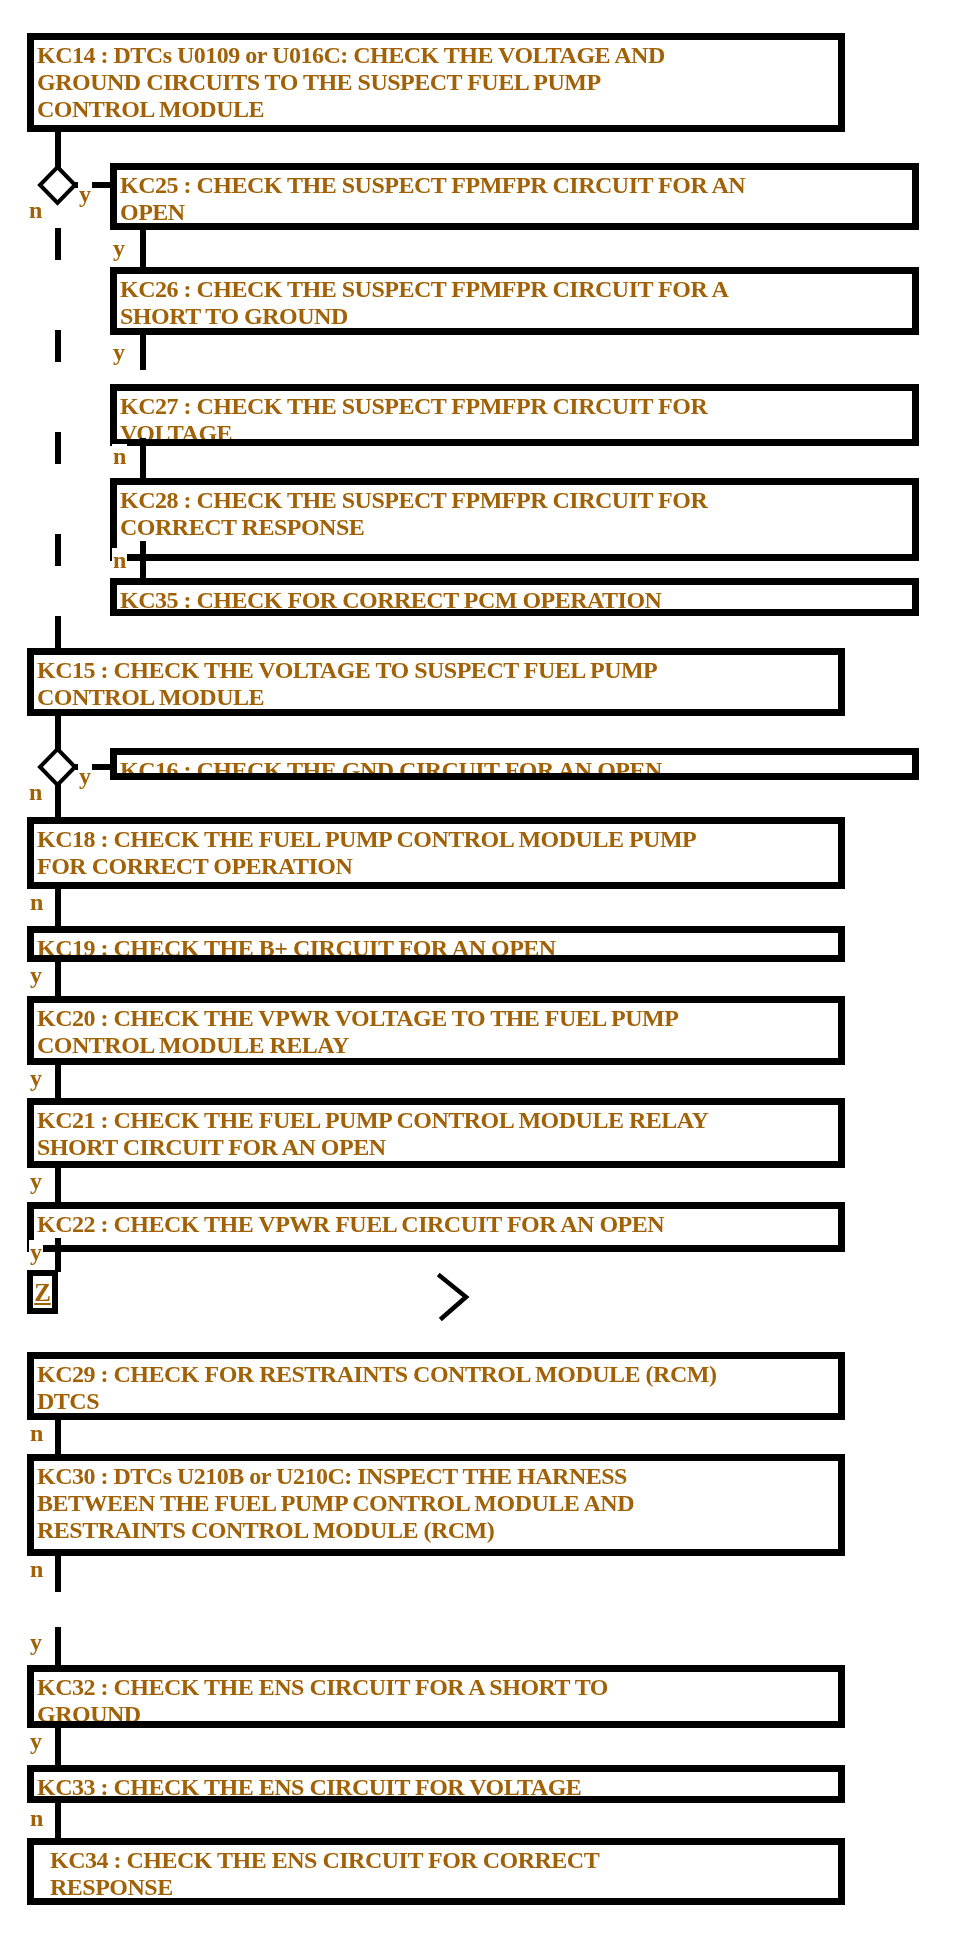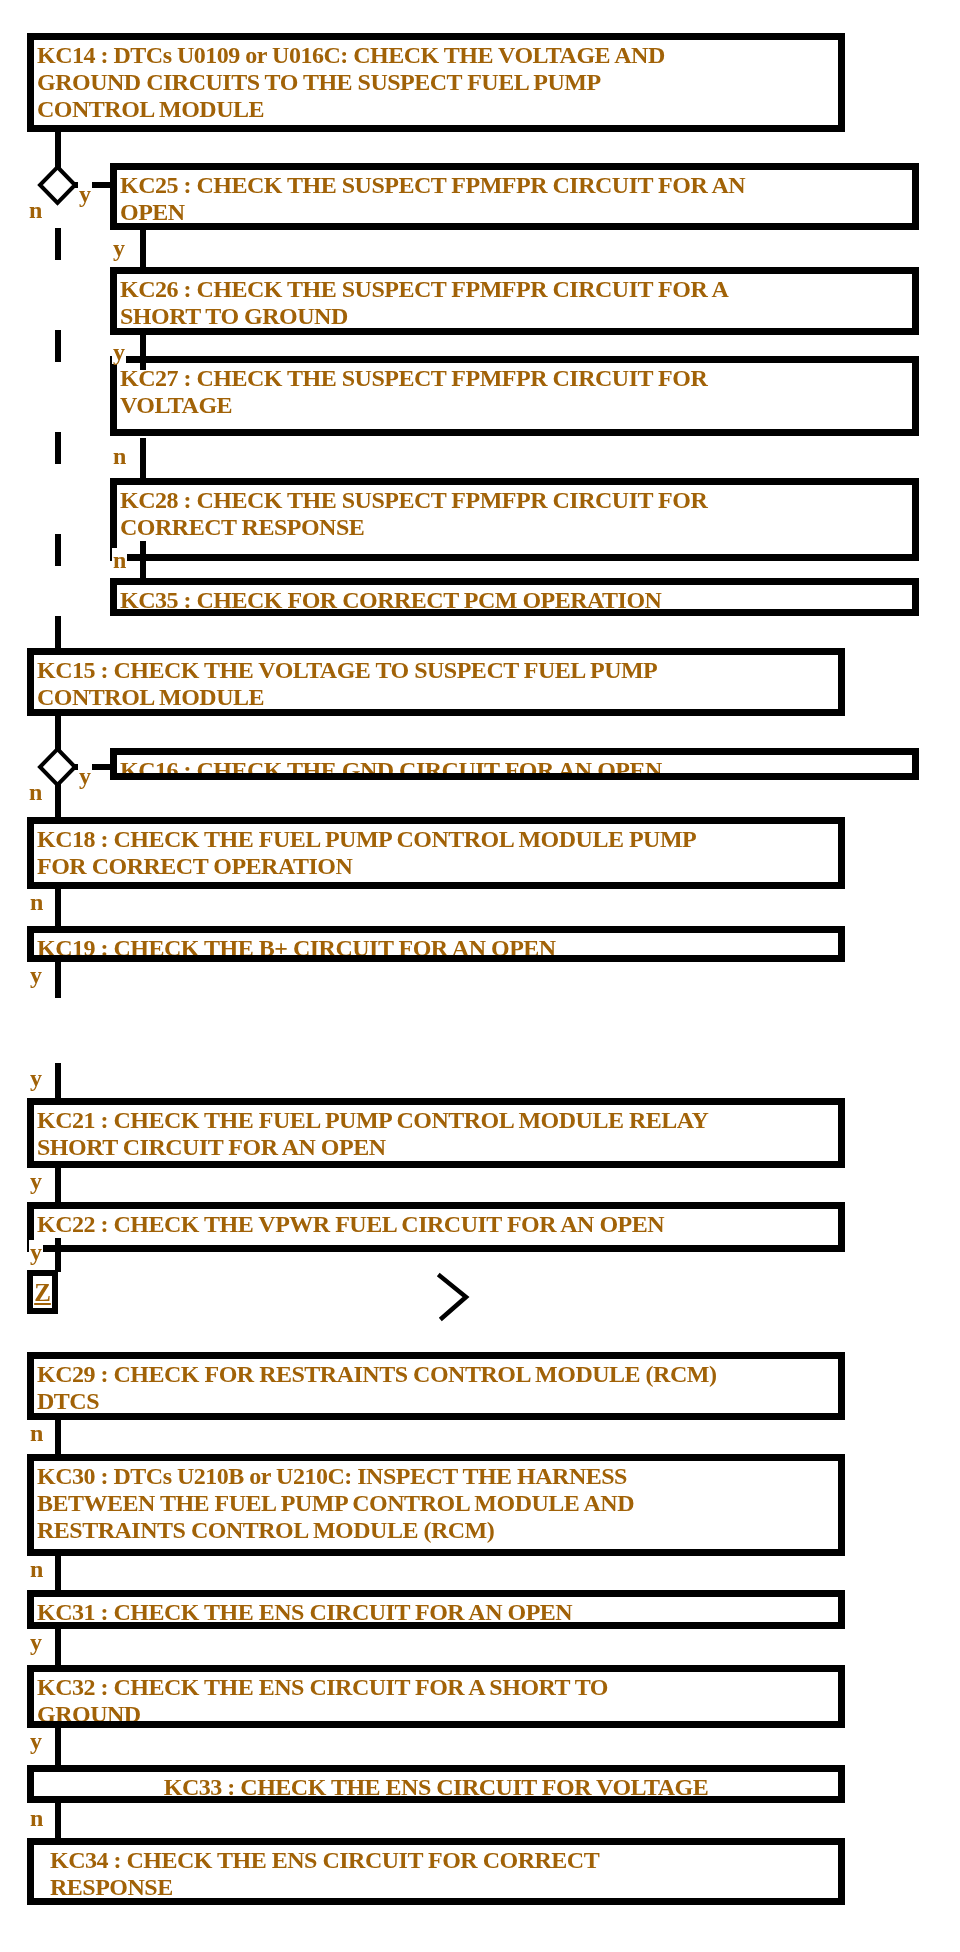--- a/index.html
+++ b/index.html
@@ -23,43 +23,44 @@
 
 <div id="stage">
 
   <div class="box main" style="top:33px;height:99px;">KC14 : DTCs U0109 or U016C: CHECK THE VOLTAGE AND
 GROUND CIRCUITS TO THE SUSPECT FUEL PUMP
 CONTROL MODULE</div>
   <div class="box nested" style="top:163px;height:67px;">KC25 : CHECK THE SUSPECT FPMFPR CIRCUIT FOR AN
 OPEN</div>
   <div class="box nested" style="top:267px;height:68px;">KC26 : CHECK THE SUSPECT FPMFPR CIRCUIT FOR A
 SHORT TO GROUND</div>
-  <div class="box nested" style="top:356px;height:80px;">KC27 : CHECK THE SUSPECT FPMFPR CIRCUIT FOR
+  <div class="box nested" style="top:384px;height:62px;">KC27 : CHECK THE SUSPECT FPMFPR CIRCUIT FOR
 VOLTAGE</div>
   <div class="box nested" style="top:478px;height:83px;">KC28 : CHECK THE SUSPECT FPMFPR CIRCUIT FOR
 CORRECT RESPONSE</div>
   <div class="box nested" style="top:578px;height:38px;">KC35 : CHECK FOR CORRECT PCM OPERATION</div>
   <div class="box main" style="top:648px;height:68px;">KC15 : CHECK THE VOLTAGE TO SUSPECT FUEL PUMP
 CONTROL MODULE</div>
   <div class="box nested" style="top:748px;height:32px;">KC16 : CHECK THE GND CIRCUIT FOR AN OPEN</div>
   <div class="box main" style="top:817px;height:72px;">KC18 : CHECK THE FUEL PUMP CONTROL MODULE PUMP
 FOR CORRECT OPERATION</div>
   <div class="box main" style="top:926px;height:36px;">KC19 : CHECK THE B+ CIRCUIT FOR AN OPEN</div>
+  <div class="box main" style="top:996px;height:69px;">KC20 : CHECK THE VPWR VOLTAGE TO THE FUEL PUMP
+CONTROL MODULE RELAY</div>
   <div class="box main" style="top:1098px;height:70px;">KC21 : CHECK THE FUEL PUMP CONTROL MODULE RELAY
 SHORT CIRCUIT FOR AN OPEN</div>
   <div class="box main" style="top:1202px;height:50px;">KC22 : CHECK THE VPWR FUEL CIRCUIT FOR AN OPEN</div>
   <div class="box main" style="top:1352px;height:68px;">KC29 : CHECK FOR RESTRAINTS CONTROL MODULE (RCM)
 DTCS</div>
   <div class="box main" style="top:1454px;height:102px;">KC30 : DTCs U210B or U210C: INSPECT THE HARNESS
 BETWEEN THE FUEL PUMP CONTROL MODULE AND
 RESTRAINTS CONTROL MODULE (RCM)</div>
-  <div class="box main" style="top:1590px;height:39px;">KC31 : CHECK THE ENS CIRCUIT FOR AN OPEN</div>
   <div class="box main" style="top:1665px;height:63px;">KC32 : CHECK THE ENS CIRCUIT FOR A SHORT TO
 GROUND</div>
-  <div class="box main" style="top:1765px;height:38px;text-align:center;">KC33 : CHECK THE ENS CIRCUIT FOR VOLTAGE</div>
+  <div class="box main" style="top:1765px;height:38px;">KC33 : CHECK THE ENS CIRCUIT FOR VOLTAGE</div>
   <div class="box main" style="top:1838px;height:67px;padding-left:16px;">KC34 : CHECK THE ENS CIRCUIT FOR CORRECT
 RESPONSE</div>
 
   <svg class="dsvg" style="left:37px;top:164px;" width="41" height="42">
     <polygon points="20.5,3 38,21 20.5,39 3,21" fill="#ffffff" stroke="#000000" stroke-width="4"></polygon>
   </svg>
   <svg class="dsvg" style="left:37px;top:746px;" width="41" height="42">
     <polygon points="20.5,3 38,21 20.5,39 3,21" fill="#ffffff" stroke="#000000" stroke-width="4"></polygon>
   </svg>
 

